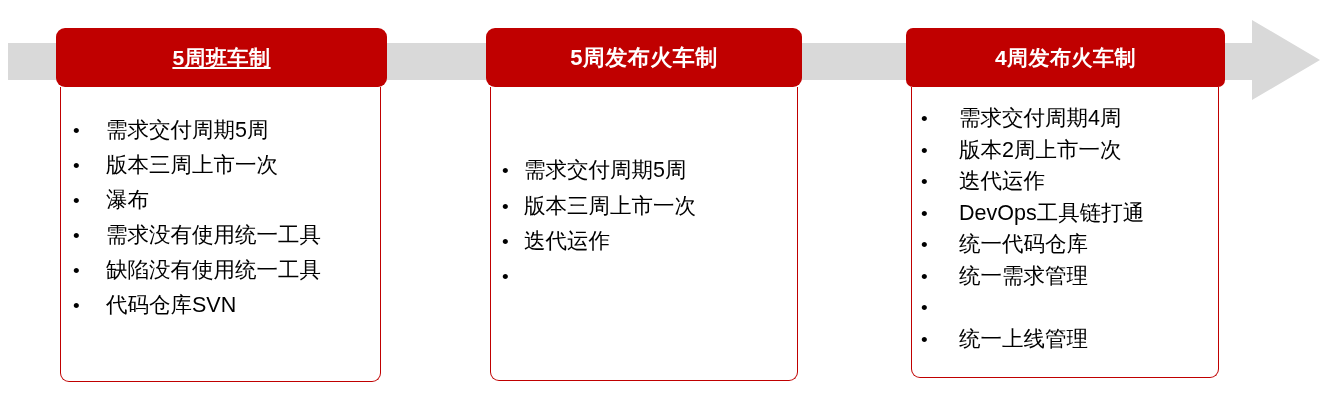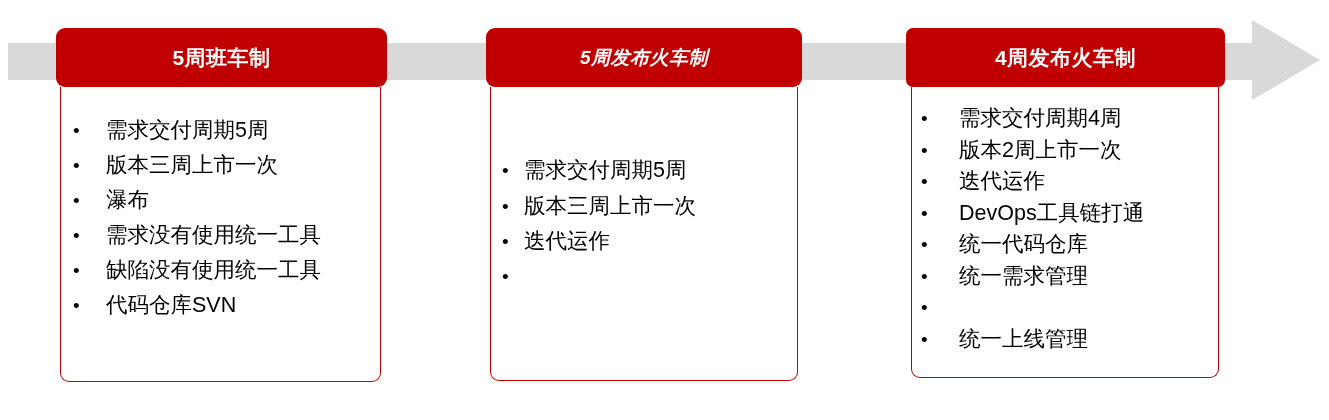--- a/index.html
+++ b/index.html
@@ -71,33 +71,33 @@
     text-align: left;
   }
   .bullet-text {
     flex: 0 0 auto;
   }
 
   
   #card-1 .card-header {
     left: 56px; top: 28px; width: 331px; height: 59px;
     font-size: 21px;
+    text-decoration: underline;
   }
   #card-1 .card-body {
     left: 60px; top: 87px; width: 321px; height: 295px;
   }
   #card-1 .bullet-list { padding: 26px 0 0 12px; }
   #card-1 .bullet-item { font-size: 21.5px; line-height: 34px; }
   #card-1 .bullet-dot { width: 33px; font-size: 19px; }
 
   
   #card-2 .card-header {
     left: 486px; top: 28px; width: 316px; height: 59px;
-    font-size: 19px;
-    font-style: italic;
+    font-size: 22px;
   }
   #card-2 .card-body {
     left: 490px; top: 87px; width: 308px; height: 294px;
   }
   #card-2 .bullet-list { padding: 66px 0 0 11px; }
   #card-2 .bullet-item { font-size: 21.5px; line-height: 34.5px; }
   #card-2 .bullet-dot { width: 22px; font-size: 19px; }
 
   
   #card-3 .card-header {

